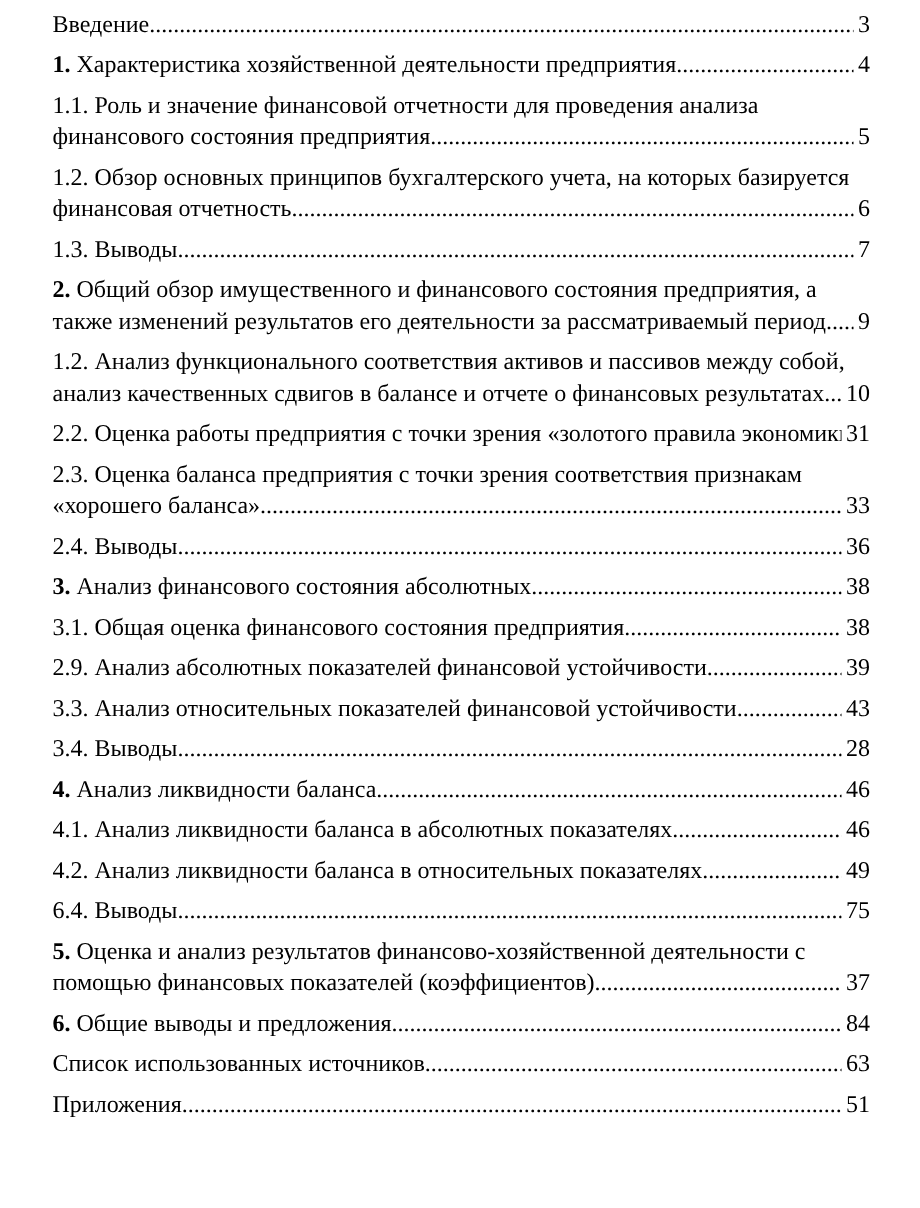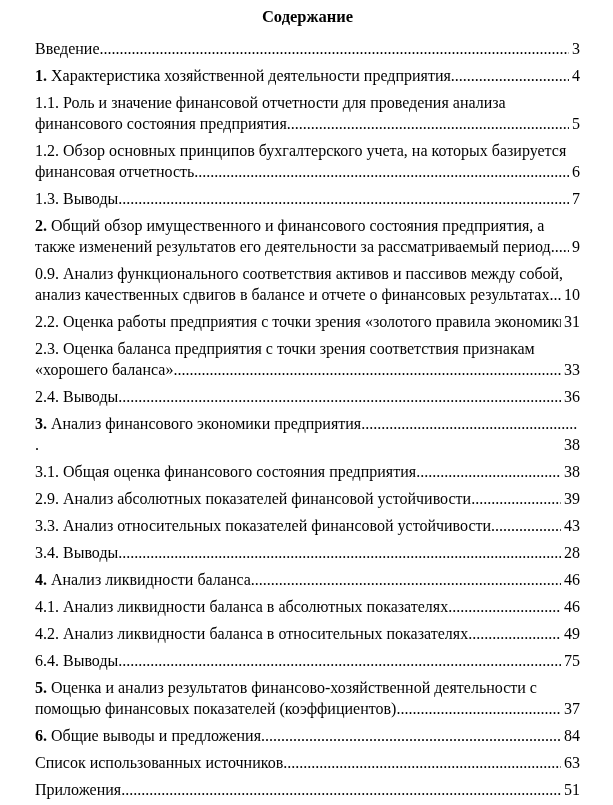--- a/index.html
+++ b/index.html
@@ -40,33 +40,32 @@
     right: 0;
     bottom: 0;
     background: #ffffff;
     padding-left: 3px;
   }
 </style>
 </head>
 <body>
 
 <div class="doc-page">
-  <div class="toc-title">Содержание</div>
   <div id="toc-list">
       <p class="toc-entry"><span class="entry-num"></span><span class="entry-text">Введение</span><span class="leader-dots">.​.​.​.​.​.​.​.​.​.​.​.​.​.​.​.​.​.​.​.​.​.​.​.​.​.​.​.​.​.​.​.​.​.​.​.​.​.​.​.​.​.​.​.​.​.​.​.​.​.​.​.​.​.​.​.​.​.​.​.​.​.​.​.​.​.​.​.​.​.​.​.​.​.​.​.​.​.​.​.​.​.​.​.​.​.​.​.​.​.​.​.​.​.​.​.​.​.​.​.​.​.​.​.​.​.​.​.​.​.​.​.​.​.​.​.​.​.​.​.​</span><span class="page-num">3</span></p>
       <p class="toc-entry"><span class="entry-num">1.</span><span class="entry-text"> Характеристика хозяйственной деятельности предприятия</span><span class="leader-dots">.​.​.​.​.​.​.​.​.​.​.​.​.​.​.​.​.​.​.​.​.​.​.​.​.​.​.​.​.​.​.​.​</span><span class="page-num">4</span></p>
       <p class="toc-entry"><span class="entry-num"></span><span class="entry-text">1.1. Роль и значение финансовой отчетности для проведения анализа финансового состояния предприятия</span><span class="leader-dots">.​.​.​.​.​.​.​.​.​.​.​.​.​.​.​.​.​.​.​.​.​.​.​.​.​.​.​.​.​.​.​.​.​.​.​.​.​.​.​.​.​.​.​.​.​.​.​.​.​.​.​.​.​.​.​.​.​.​.​.​.​.​.​.​.​.​.​.​.​.​.​.​.​</span><span class="page-num">5</span></p>
       <p class="toc-entry"><span class="entry-num"></span><span class="entry-text">1.2. Обзор основных принципов бухгалтерского учета, на которых базируется финансовая отчетность</span><span class="leader-dots">.​.​.​.​.​.​.​.​.​.​.​.​.​.​.​.​.​.​.​.​.​.​.​.​.​.​.​.​.​.​.​.​.​.​.​.​.​.​.​.​.​.​.​.​.​.​.​.​.​.​.​.​.​.​.​.​.​.​.​.​.​.​.​.​.​.​.​.​.​.​.​.​.​.​.​.​.​.​.​.​.​.​.​.​.​.​.​.​.​.​.​.​.​.​.​.​</span><span class="page-num">6</span></p>
       <p class="toc-entry"><span class="entry-num"></span><span class="entry-text">1.3. Выводы</span><span class="leader-dots">.​.​.​.​.​.​.​.​.​.​.​.​.​.​.​.​.​.​.​.​.​.​.​.​.​.​.​.​.​.​.​.​.​.​.​.​.​.​.​.​.​.​.​.​.​.​.​.​.​.​.​.​.​.​.​.​.​.​.​.​.​.​.​.​.​.​.​.​.​.​.​.​.​.​.​.​.​.​.​.​.​.​.​.​.​.​.​.​.​.​.​.​.​.​.​.​.​.​.​.​.​.​.​.​.​.​.​.​.​.​.​.​.​.​.​</span><span class="page-num">7</span></p>
       <p class="toc-entry"><span class="entry-num">2.</span><span class="entry-text"> Общий обзор имущественного и финансового состояния предприятия, а также изменений результатов его деятельности за рассматриваемый период</span><span class="leader-dots">.​.​.​.​.​.​.​</span><span class="page-num">9</span></p>
-      <p class="toc-entry"><span class="entry-num"></span><span class="entry-text">0.9. Анализ функционального соответствия активов и пассивов между собой, анализ качественных сдвигов в балансе и отчете о финансовых результатах</span><span class="leader-dots">.​.​.​.​.​.​.​</span><span class="page-num">10</span></p>
+      <p class="toc-entry"><span class="entry-num"></span><span class="entry-text">1.2. Анализ функционального соответствия активов и пассивов между собой, анализ качественных сдвигов в балансе и отчете о финансовых результатах</span><span class="leader-dots">.​.​.​.​.​.​.​</span><span class="page-num">10</span></p>
       <p class="toc-entry"><span class="entry-num"></span><span class="entry-text">2.2. Оценка работы предприятия с точки зрения «золотого правила экономики»</span><span class="leader-dots">.​</span><span class="page-num">31</span></p>
       <p class="toc-entry"><span class="entry-num"></span><span class="entry-text">2.3. Оценка баланса предприятия с точки зрения соответствия признакам «хорошего баланса»</span><span class="leader-dots">.​.​.​.​.​.​.​.​.​.​.​.​.​.​.​.​.​.​.​.​.​.​.​.​.​.​.​.​.​.​.​.​.​.​.​.​.​.​.​.​.​.​.​.​.​.​.​.​.​.​.​.​.​.​.​.​.​.​.​.​.​.​.​.​.​.​.​.​.​.​.​.​.​.​.​.​.​.​.​.​.​.​.​.​.​.​.​.​.​.​.​.​.​.​.​.​.​.​.​.​.​</span><span class="page-num">33</span></p>
       <p class="toc-entry"><span class="entry-num"></span><span class="entry-text">2.4. Выводы</span><span class="leader-dots">.​.​.​.​.​.​.​.​.​.​.​.​.​.​.​.​.​.​.​.​.​.​.​.​.​.​.​.​.​.​.​.​.​.​.​.​.​.​.​.​.​.​.​.​.​.​.​.​.​.​.​.​.​.​.​.​.​.​.​.​.​.​.​.​.​.​.​.​.​.​.​.​.​.​.​.​.​.​.​.​.​.​.​.​.​.​.​.​.​.​.​.​.​.​.​.​.​.​.​.​.​.​.​.​.​.​.​.​.​.​.​.​.​.​.​</span><span class="page-num">36</span></p>
-      <p class="toc-entry"><span class="entry-num">3.</span><span class="entry-text"> Анализ финансового экономики предприятия</span><span class="leader-dots">.​.​.​.​.​.​.​.​.​.​.​.​.​.​.​.​.​.​.​.​.​.​.​.​.​.​.​.​.​.​.​.​.​.​.​.​.​.​.​.​.​.​.​.​.​.​.​.​.​.​.​.​.​.​.​</span><span class="page-num">38</span></p>
+      <p class="toc-entry"><span class="entry-num">3.</span><span class="entry-text"> Анализ финансового состояния абсолютных</span><span class="leader-dots">.​.​.​.​.​.​.​.​.​.​.​.​.​.​.​.​.​.​.​.​.​.​.​.​.​.​.​.​.​.​.​.​.​.​.​.​.​.​.​.​.​.​.​.​.​.​.​.​.​.​.​.​.​.​.​</span><span class="page-num">38</span></p>
       <p class="toc-entry"><span class="entry-num"></span><span class="entry-text">3.1. Общая оценка финансового состояния предприятия</span><span class="leader-dots">.​.​.​.​.​.​.​.​.​.​.​.​.​.​.​.​.​.​.​.​.​.​.​.​.​.​.​.​.​.​.​.​.​.​.​.​.​.​.​.​</span><span class="page-num">38</span></p>
       <p class="toc-entry"><span class="entry-num"></span><span class="entry-text">2.9. Анализ абсолютных показателей финансовой устойчивости</span><span class="leader-dots">.​.​.​.​.​.​.​.​.​.​.​.​.​.​.​.​.​.​.​.​.​.​.​.​.​.​.​</span><span class="page-num">39</span></p>
       <p class="toc-entry"><span class="entry-num"></span><span class="entry-text">3.3. Анализ относительных показателей финансовой устойчивости</span><span class="leader-dots">.​.​.​.​.​.​.​.​.​.​.​.​.​.​.​.​.​.​.​.​.​.​</span><span class="page-num">43</span></p>
       <p class="toc-entry"><span class="entry-num"></span><span class="entry-text">3.4. Выводы</span><span class="leader-dots">.​.​.​.​.​.​.​.​.​.​.​.​.​.​.​.​.​.​.​.​.​.​.​.​.​.​.​.​.​.​.​.​.​.​.​.​.​.​.​.​.​.​.​.​.​.​.​.​.​.​.​.​.​.​.​.​.​.​.​.​.​.​.​.​.​.​.​.​.​.​.​.​.​.​.​.​.​.​.​.​.​.​.​.​.​.​.​.​.​.​.​.​.​.​.​.​.​.​.​.​.​.​.​.​.​.​.​.​.​.​.​.​.​.​.​</span><span class="page-num">28</span></p>
       <p class="toc-entry"><span class="entry-num">4.</span><span class="entry-text"> Анализ ликвидности баланса</span><span class="leader-dots">.​.​.​.​.​.​.​.​.​.​.​.​.​.​.​.​.​.​.​.​.​.​.​.​.​.​.​.​.​.​.​.​.​.​.​.​.​.​.​.​.​.​.​.​.​.​.​.​.​.​.​.​.​.​.​.​.​.​.​.​.​.​.​.​.​.​.​.​.​.​.​.​.​.​.​.​.​.​.​.​.​.​</span><span class="page-num">46</span></p>
       <p class="toc-entry"><span class="entry-num"></span><span class="entry-text">4.1. Анализ ликвидности баланса в абсолютных показателях</span><span class="leader-dots">.​.​.​.​.​.​.​.​.​.​.​.​.​.​.​.​.​.​.​.​.​.​.​.​.​.​.​.​.​.​.​.​</span><span class="page-num">46</span></p>
       <p class="toc-entry"><span class="entry-num"></span><span class="entry-text">4.2. Анализ ликвидности баланса в относительных показателях</span><span class="leader-dots">.​.​.​.​.​.​.​.​.​.​.​.​.​.​.​.​.​.​.​.​.​.​.​.​.​.​.​</span><span class="page-num">49</span></p>
       <p class="toc-entry"><span class="entry-num"></span><span class="entry-text">6.4. Выводы</span><span class="leader-dots">.​.​.​.​.​.​.​.​.​.​.​.​.​.​.​.​.​.​.​.​.​.​.​.​.​.​.​.​.​.​.​.​.​.​.​.​.​.​.​.​.​.​.​.​.​.​.​.​.​.​.​.​.​.​.​.​.​.​.​.​.​.​.​.​.​.​.​.​.​.​.​.​.​.​.​.​.​.​.​.​.​.​.​.​.​.​.​.​.​.​.​.​.​.​.​.​.​.​.​.​.​.​.​.​.​.​.​.​.​.​.​.​.​.​.​</span><span class="page-num">75</span></p>
       <p class="toc-entry"><span class="entry-num">5.</span><span class="entry-text"> Оценка и анализ результатов финансово-хозяйственной деятельности с помощью финансовых показателей (коэффициентов)</span><span class="leader-dots">.​.​.​.​.​.​.​.​.​.​.​.​.​.​.​.​.​.​.​.​.​.​.​.​.​.​.​.​.​.​.​.​.​.​.​.​.​.​.​.​.​.​.​.​.​</span><span class="page-num">37</span></p>
       <p class="toc-entry"><span class="entry-num">6.</span><span class="entry-text"> Общие выводы и предложения</span><span class="leader-dots">.​.​.​.​.​.​.​.​.​.​.​.​.​.​.​.​.​.​.​.​.​.​.​.​.​.​.​.​.​.​.​.​.​.​.​.​.​.​.​.​.​.​.​.​.​.​.​.​.​.​.​.​.​.​.​.​.​.​.​.​.​.​.​.​.​.​.​.​.​.​.​.​.​.​.​.​.​.​.​</span><span class="page-num">84</span></p>

